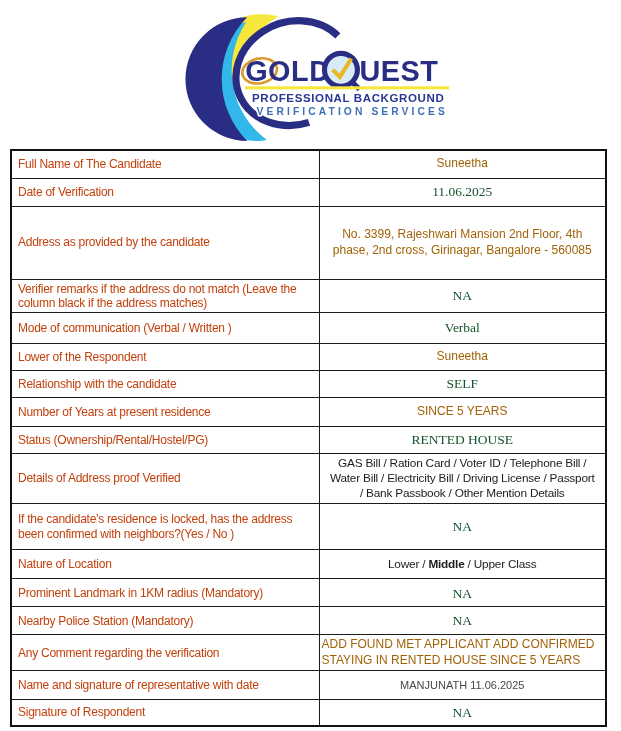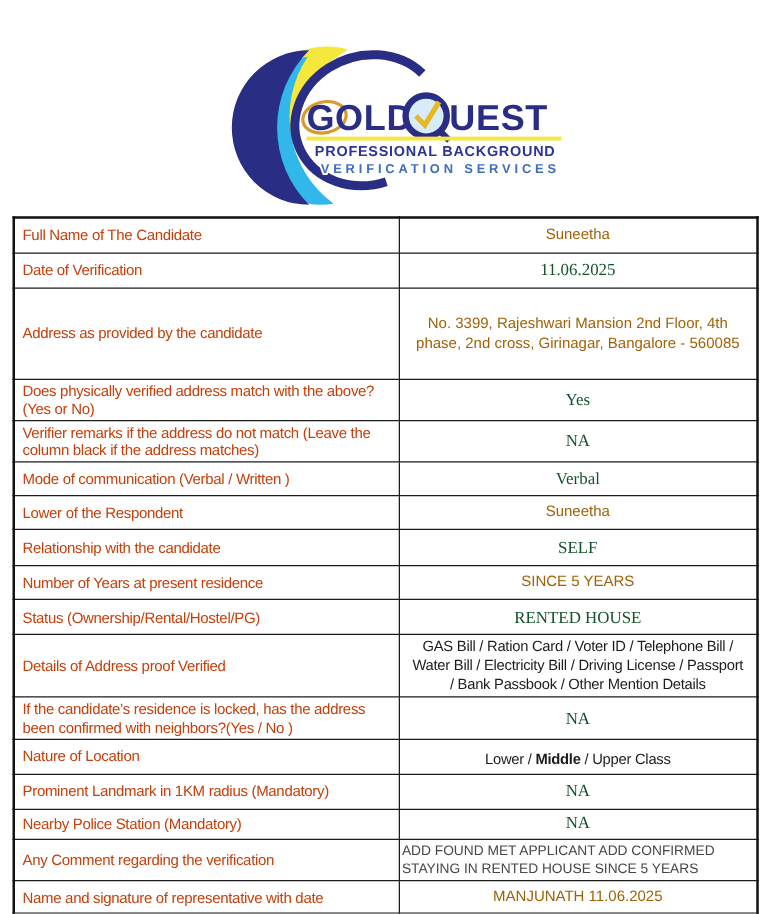--- a/index.html
+++ b/index.html
@@ -1,17 +1,17 @@
 <!DOCTYPE html>
 <html><head>
 <meta charset="utf-8">
 <style>
   html,body{margin:0;padding:0;background:#ffffff;}
   body{width:621px;height:731px;font-family:"Liberation Sans",sans-serif;overflow:hidden;}
-  .logo-wrap{height:140px;display:flex;justify-content:center;align-items:center;padding-top:5px;margin-top:24px;}
+  .logo-wrap{height:140px;display:flex;justify-content:center;align-items:flex-end;padding-top:5px;}
   .logo-wrap svg{margin-left:30px;}
   .brand-text{font-family:"Liberation Sans",sans-serif;font-weight:bold;}
   table.form{border-collapse:collapse;margin:4px 0 0 10px;width:595px;table-layout:fixed;}
   table.form{border:2px solid #111;}
   td{border:1.5px solid #1c1c1c;vertical-align:middle;overflow:hidden;}
   td.label{padding:2px 5px 2px 6px;font-size:12px;letter-spacing:-0.25px;color:#c2410c;line-height:1.18;}
   td.value{text-align:center;padding:2px 8px;}
   td.value.left{text-align:left;padding:2px 2px;}
   .v-serif{font-family:"Liberation Serif",serif;font-size:13.5px;color:#14532d;}
   .v-sans{font-family:"Liberation Sans",sans-serif;font-size:12px;color:#a16207;line-height:1.3;}
@@ -77,24 +77,20 @@
       </tr>
       <tr>
         <td class="label">Date of Verification</td>
         <td class="value v-serif">11.06.2025</td>
       </tr>
       <tr>
         <td class="label">Address as provided by the candidate</td>
         <td class="value v-sans">No. 3399, Rajeshwari Mansion 2nd Floor, 4th phase, 2nd cross, Girinagar, Bangalore - 560085</td>
       </tr>
       <tr>
-        <td class="label">Does physically verified address match with the above? (Yes or No)</td>
-        <td class="value v-serif">Yes</td>
-      </tr>
-      <tr>
         <td class="label">Verifier remarks if the address do not match (Leave the column black if the address matches)</td>
         <td class="value v-serif">NA</td>
       </tr>
       <tr>
         <td class="label">Mode of communication (Verbal / Written )</td>
         <td class="value v-serif">Verbal</td>
       </tr>
       <tr>
         <td class="label">Lower of the Respondent</td>
         <td class="value v-sans">Suneetha</td>

